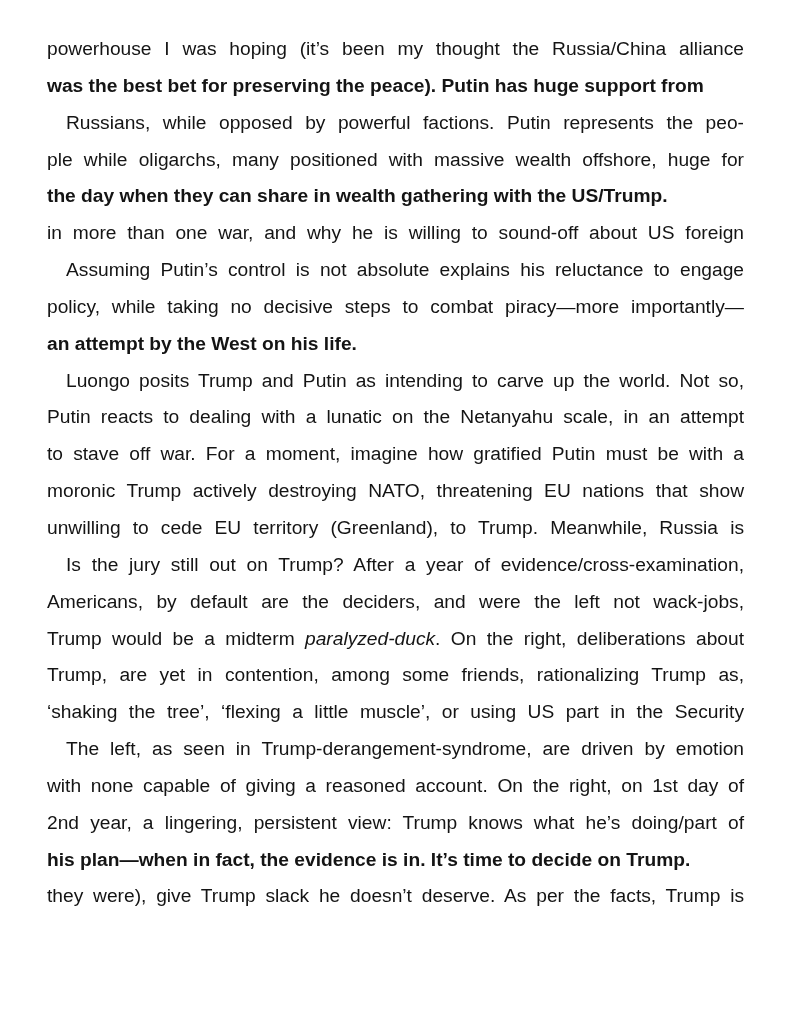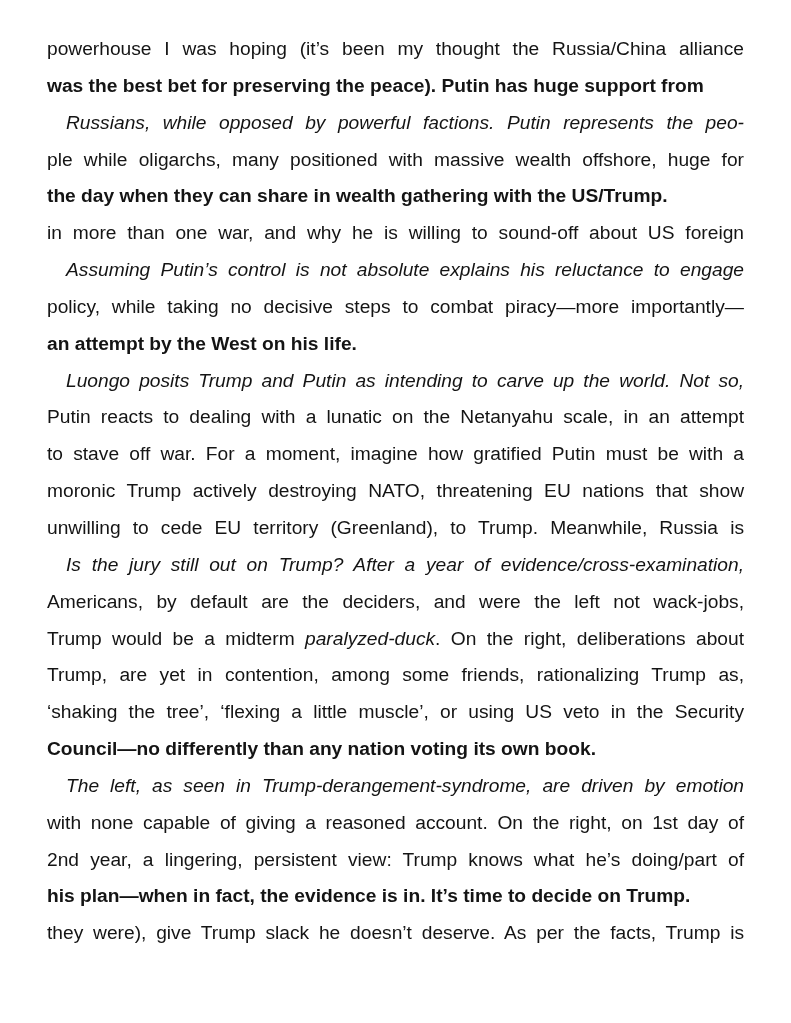--- a/index.html
+++ b/index.html
@@ -28,21 +28,20 @@
     white-space: nowrap;
     text-align: justify;
     text-align-last: justify;
   }
   .line.last {
     text-align-last: left;
     font-weight: bold;
   }
   .line.indent {
     padding-left: 19px;
-    font-style: italic;
   }
   .seg-italic {
     font-style: italic;
   }
 </style>
 </head>
 <body>
 
 <div id="page">
     <div>
@@ -65,22 +64,21 @@
       <div class="line">Putin reacts to dealing with a lunatic on the Netanyahu scale, in an attempt</div>
       <div class="line">to stave off war. For a moment, imagine how gratified Putin must be with a</div>
       <div class="line">moronic Trump actively destroying NATO, threatening EU nations that show</div>
       <div class="line">unwilling to cede EU territory (Greenland), to Trump. Meanwhile, Russia is</div>
     </div>
     <div>
       <div class="line indent">Is the jury still out on Trump? After a year of evidence/cross-examination,</div>
       <div class="line">Americans, by default are the deciders, and were the left not wack-jobs,</div>
       <div class="line"><span>Trump would be a midterm </span><span class="seg-italic">paralyzed-duck</span><span>. On the right, deliberations about</span></div>
       <div class="line">Trump, are yet in contention, among some friends, rationalizing Trump as,</div>
-      <div class="line">‘shaking the tree’, ‘flexing a little muscle’, or using US veto in the Security</div>
-      <div class="line last">Council—no differently than any nation voting its own book.</div>
+      <div class="line">‘shaking the tree’, ‘flexing a little muscle’, or using US part in the Security</div>
     </div>
     <div>
       <div class="line indent">The left, as seen in Trump-derangement-syndrome, are driven by emotion</div>
       <div class="line">with none capable of giving a reasoned account. On the right, on 1st day of</div>
       <div class="line">2nd year, a lingering, persistent view: Trump knows what he’s doing/part of</div>
       <div class="line last">his plan—when in fact, the evidence is in. It’s time to decide on Trump.</div>
     </div>
     <div>
       <div class="line">they were), give Trump slack he doesn’t deserve. As per the facts, Trump is</div>
     </div>

